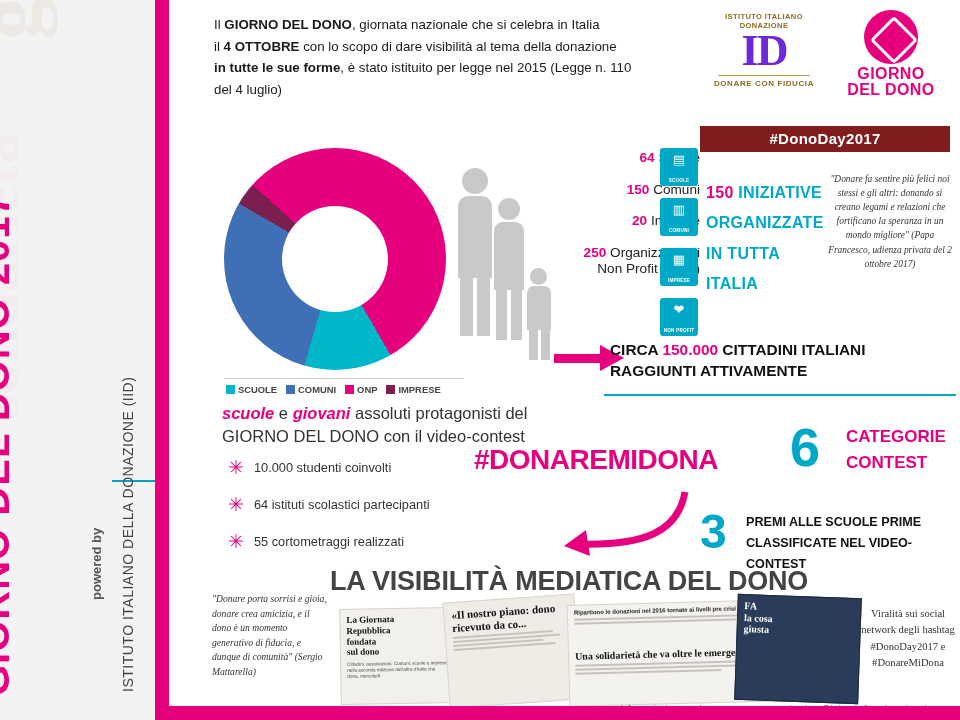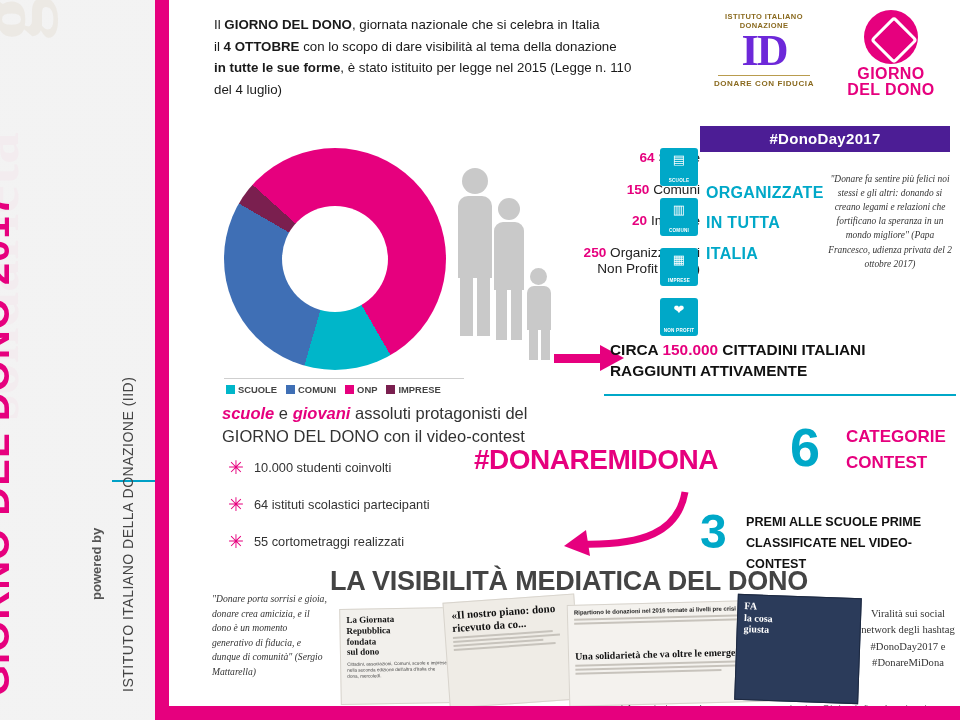--- a/index.html
+++ b/index.html
@@ -75,21 +75,21 @@
   .logo-gdd .rosette{
     width:54px;height:54px;margin:0 auto 2px auto;border-radius:50%;
     background:#e6007e;position:relative;
   }
   .logo-gdd .rosette:after{
     content:"";position:absolute;left:13px;top:13px;width:28px;height:28px;
     border:3px solid #fff;transform:rotate(45deg);border-radius:4px;
   }
   .logo-gdd .gtext{text-align:center;font-size:16px;font-weight:bold;color:#e6007e;line-height:1.02;letter-spacing:.4px;}
   .hashbar{
-    position:absolute;left:700px;top:126px;width:250px;height:26px;background:#4c1d95;
+    position:absolute;left:700px;top:126px;width:250px;height:26px;background:#7f1d1d;
     color:#fff;font-size:15px;font-weight:bold;text-align:center;line-height:26px;letter-spacing:.3px;
   }
 
   
   .donutwrap{position:absolute;left:224px;top:148px;width:230px;height:230px;}
   .donut{
     width:222px;height:222px;border-radius:50%;
     background:conic-gradient(
       #e6007e 0deg 150deg,
       #00b6c9 150deg 196deg,
@@ -302,20 +302,21 @@
         <div class="glyph">▦</div>
         <div class="cl">IMPRESE</div>
       </div>
     <div class="chip">
         <div class="glyph">❤</div>
         <div class="cl">NON PROFIT</div>
       </div>
   </div>
 
   <div class="iniz">
+    <div><span class="n">150</span><span> INIZIATIVE</span></div>
     <div>ORGANIZZATE</div>
     <div>IN TUTTA ITALIA</div>
   </div>
 
   <div class="quote-papa">"Donare fa sentire più felici noi stessi e gli altri: donando si creano legami e relazioni che fortificano la speranza in un mondo migliore" (Papa Francesco, udienza privata del 2 ottobre 2017)</div>
 
   <div class="arrow1">
     <div class="shaft"></div>
       <div class="head"></div>
   </div>

